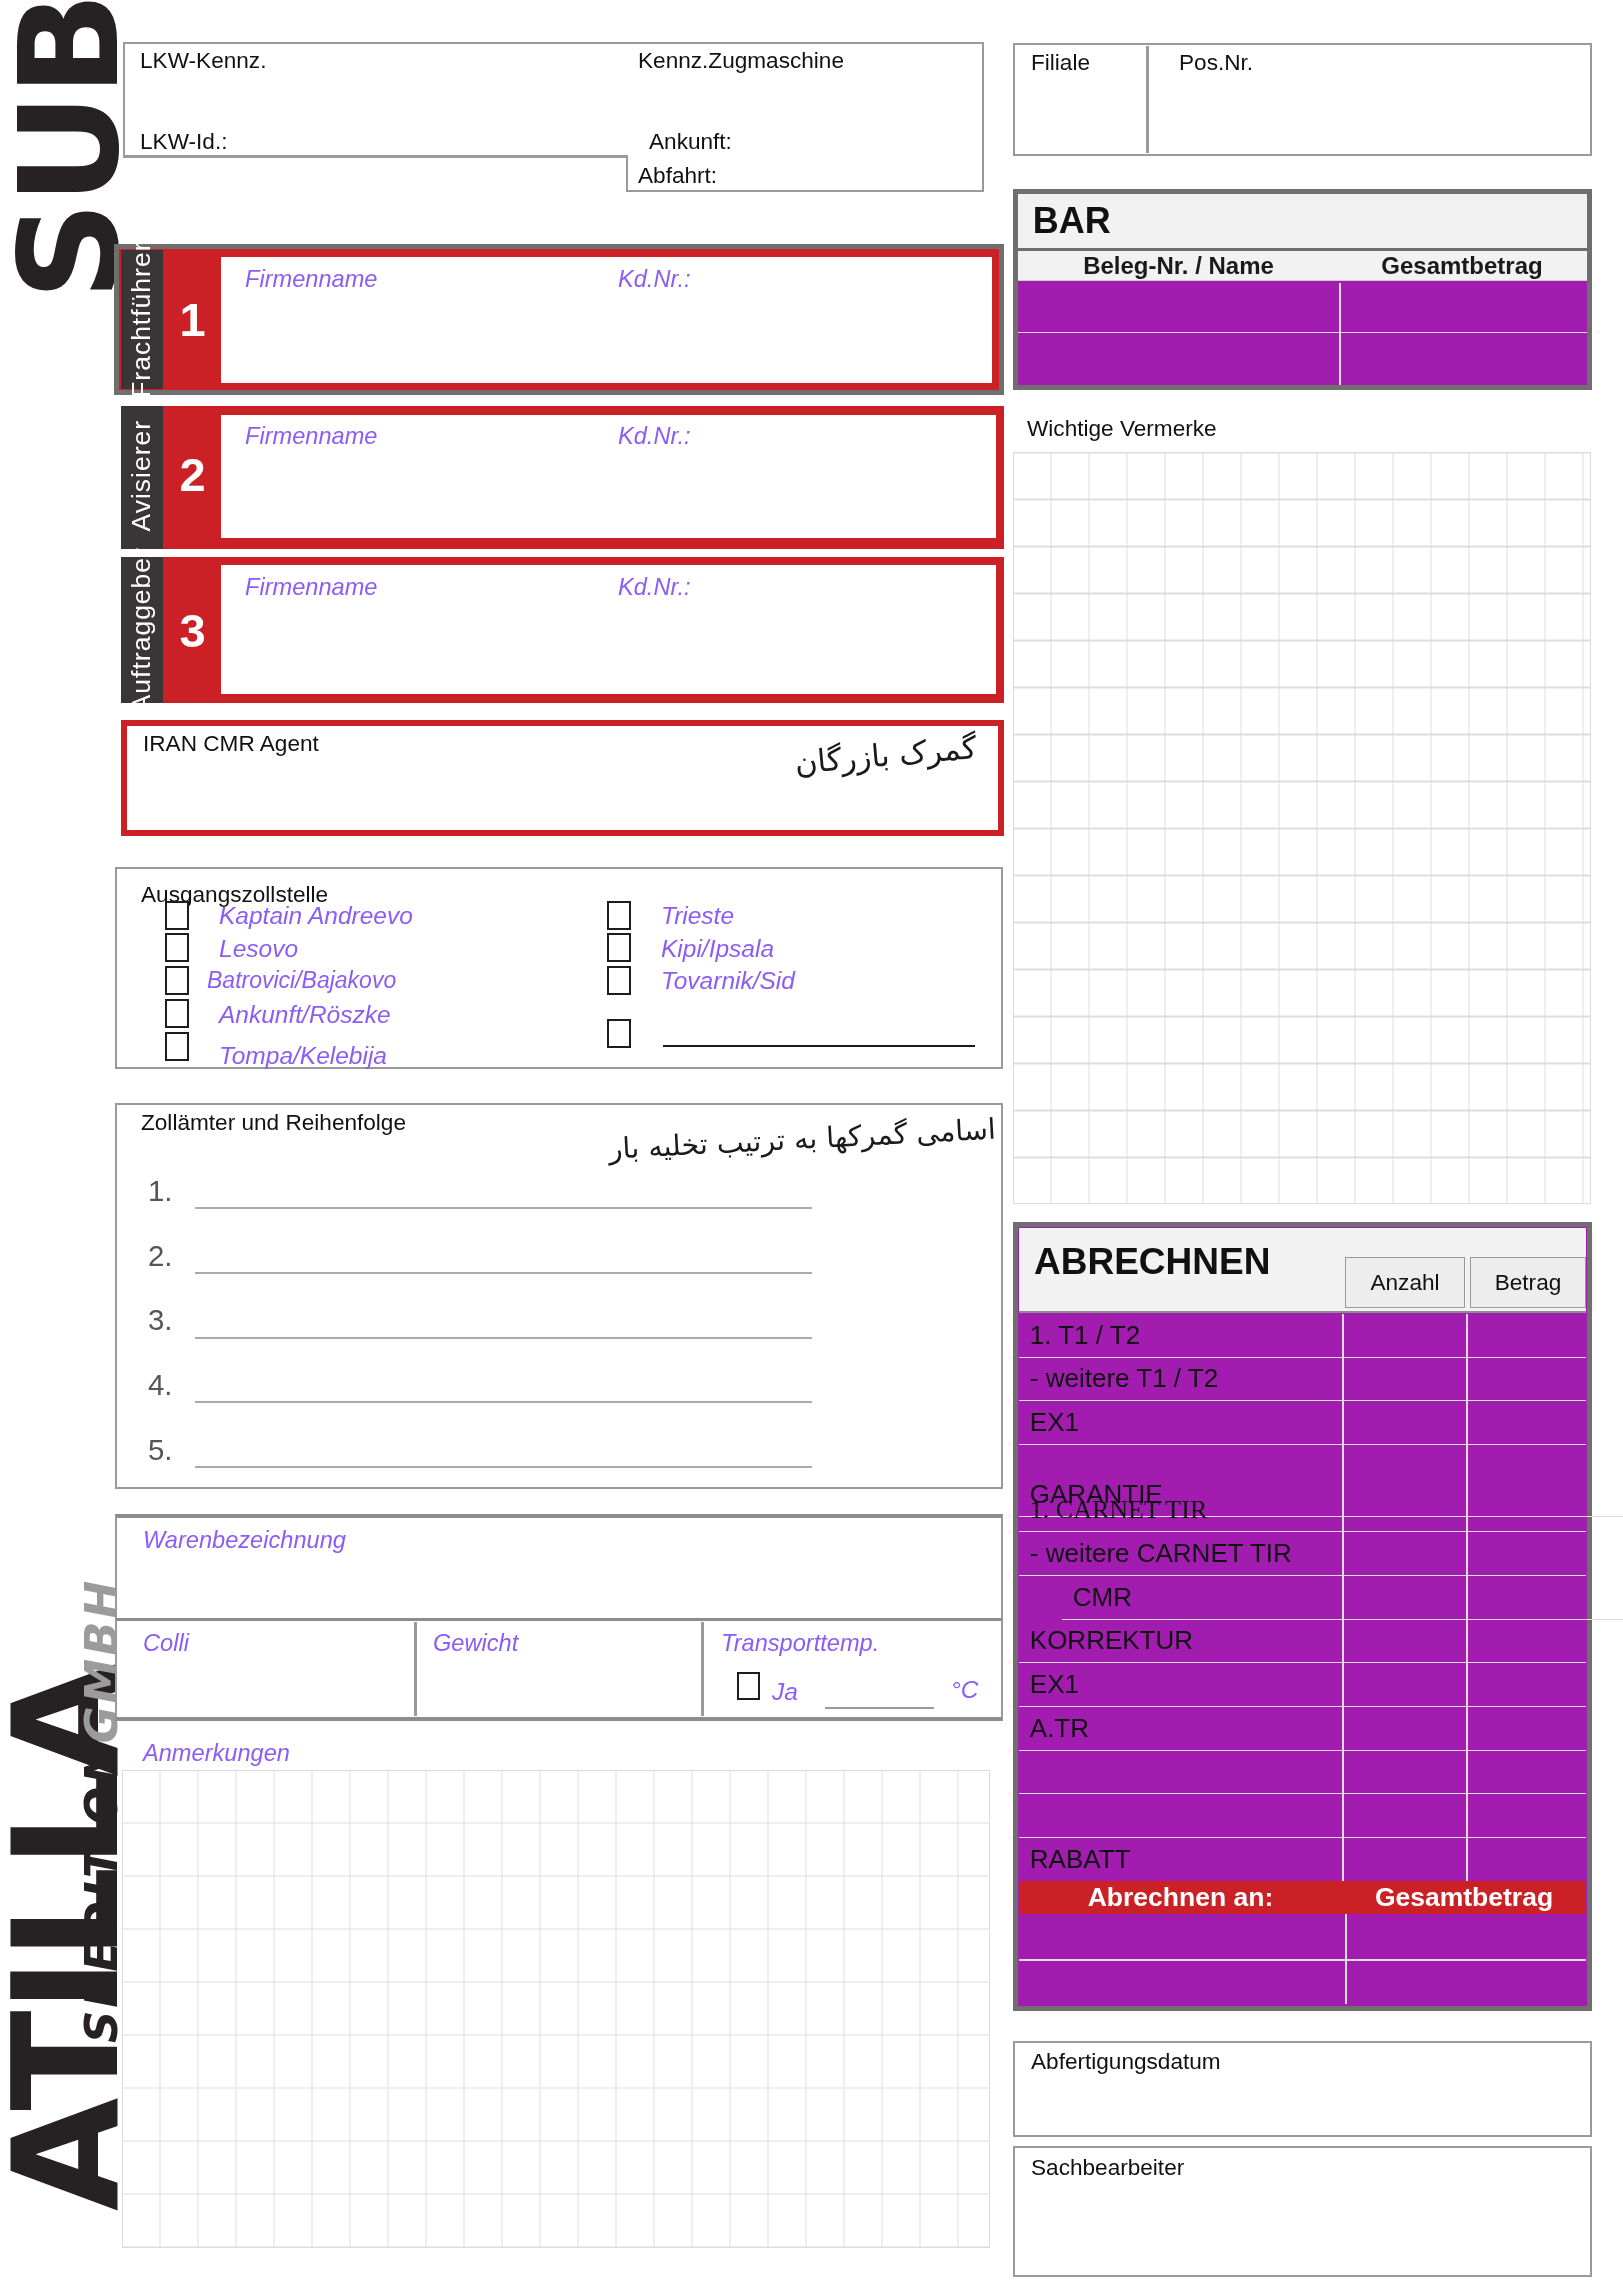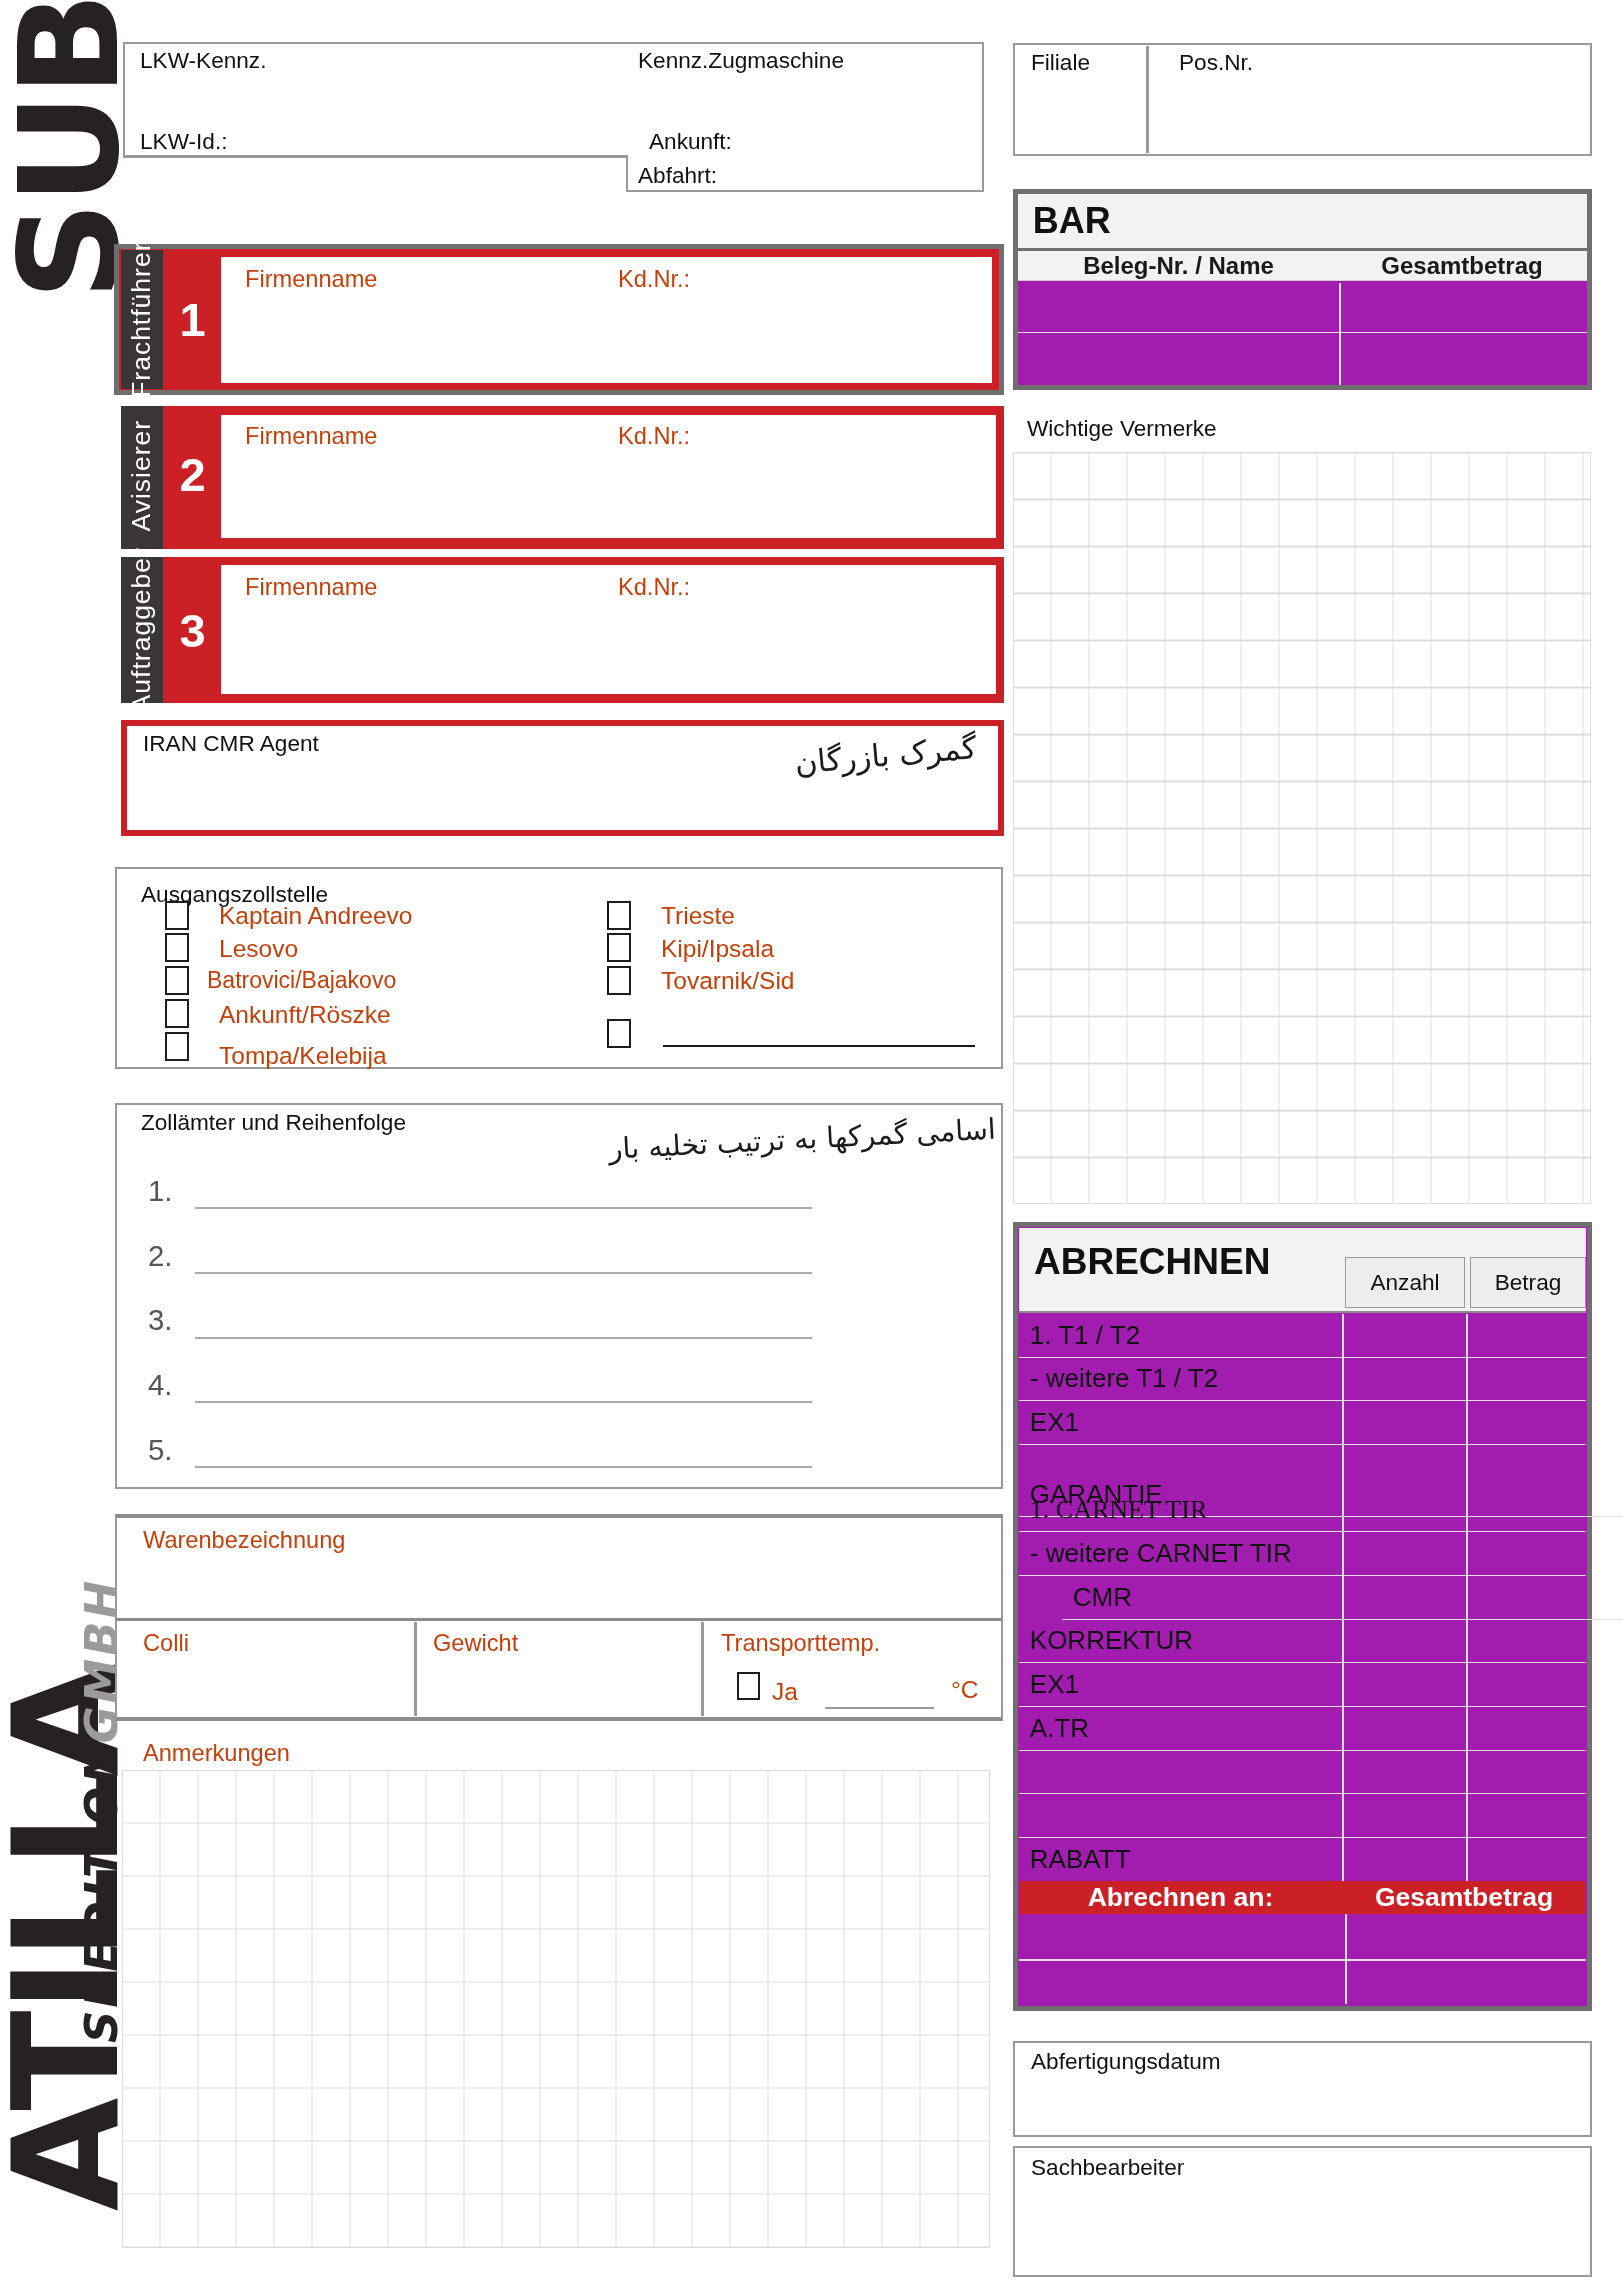--- a/index.html
+++ b/index.html
@@ -2,21 +2,21 @@
 <html style="font-size:7.9px"><head>
 <meta charset="utf-8">
 <style>
   html,body{margin:0;padding:0;}
   body{
     width:1623px;height:2295px;position:relative;background:#ffffff;
     font-family:"Liberation Sans", sans-serif;color:#1a1a1a;overflow:hidden;
   }
   .abs{position:absolute;}
   .lbl{position:absolute;font-size:22.6px;color:#111;white-space:nowrap;}
-  .lbl-lg{position:absolute;font-size:23.6px;color:#c2410c;white-space:nowrap;}
+  .lbl-lg{position:absolute;font-size:23.6px;color:#8b5cf6;white-space:nowrap;font-style:italic;}
   .box-light{position:absolute;border:2.9px solid #9a9a9a;background:#fff;box-sizing:border-box;}
   .box-dark{position:absolute;border:5.9px solid #6f6f6f;background:#a21caf;box-sizing:border-box;}
   .vrot{position:absolute;transform:rotate(-90deg);white-space:nowrap;display:flex;align-items:center;justify-content:center;line-height:1;}
   .cb{position:absolute;width:23.6px;height:28.5px;border:2.5px solid #1d1d1d;background:#fff;box-sizing:border-box;}
   .hline{position:absolute;height:2px;background:#1a1a1a;}
   .grayline{position:absolute;height:2px;background:#ababab;}
   .vline-light{position:absolute;width:1.5px;background:#dedede;}
   .gridpaper{
     position:absolute;border:1.5px solid #dcdcdc;background-color:#fff;box-sizing:border-box;
     background-image:linear-gradient(to right,#dcdcdc 1.5px,transparent 1.5px),

